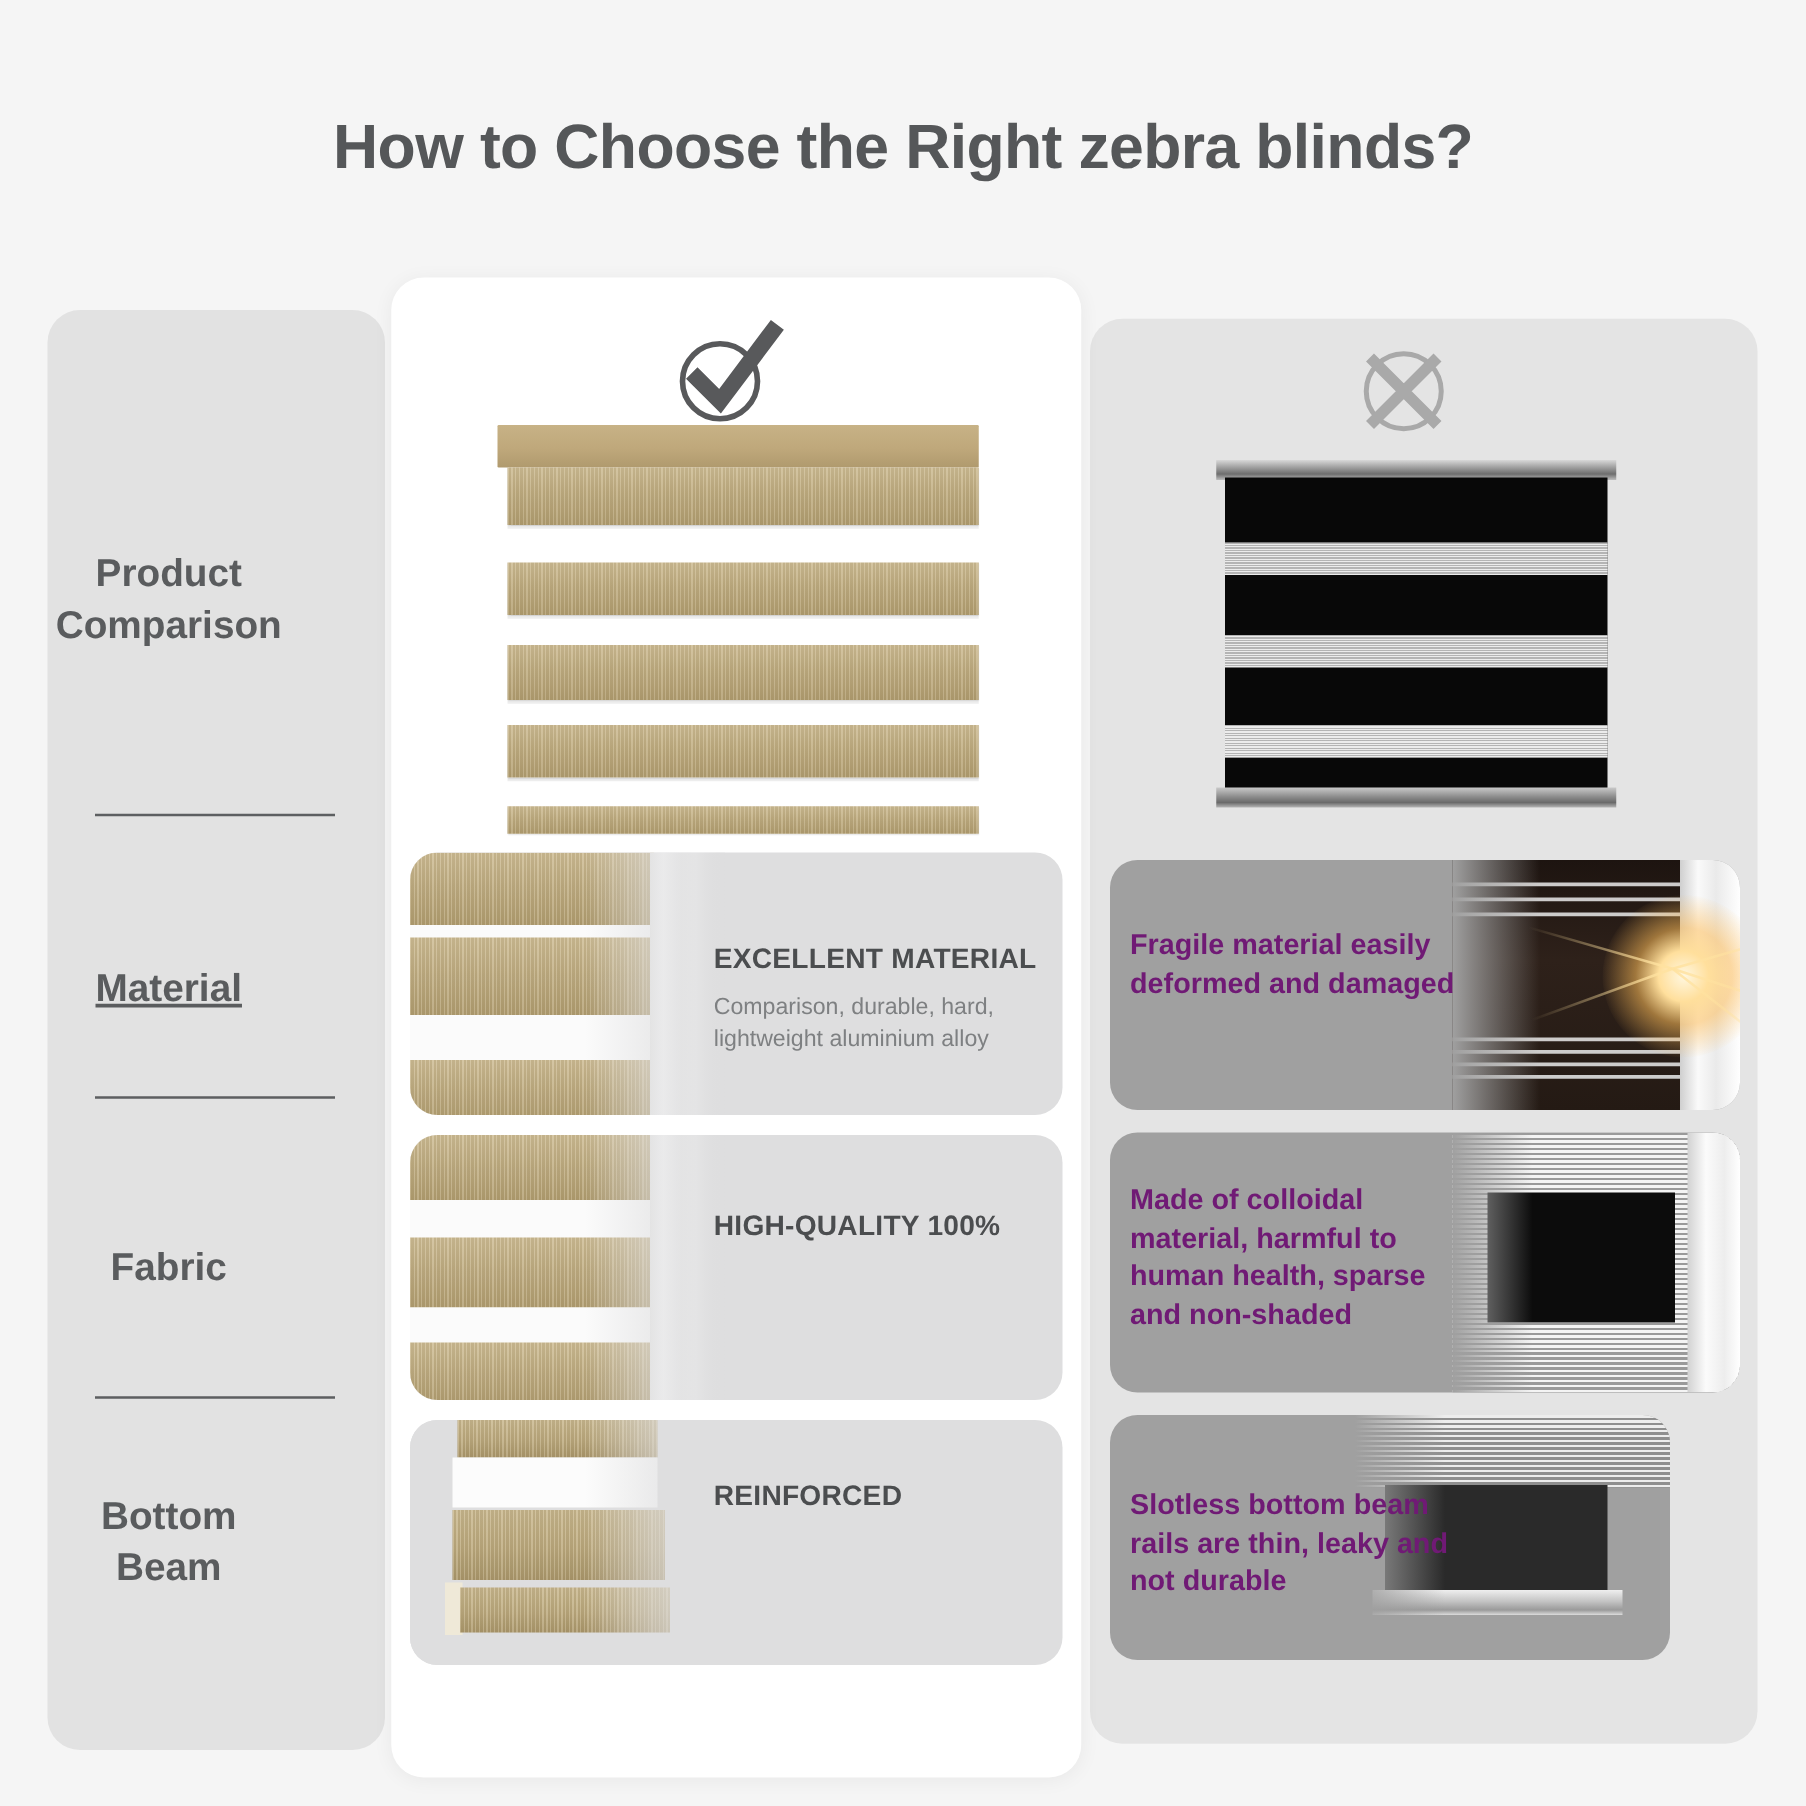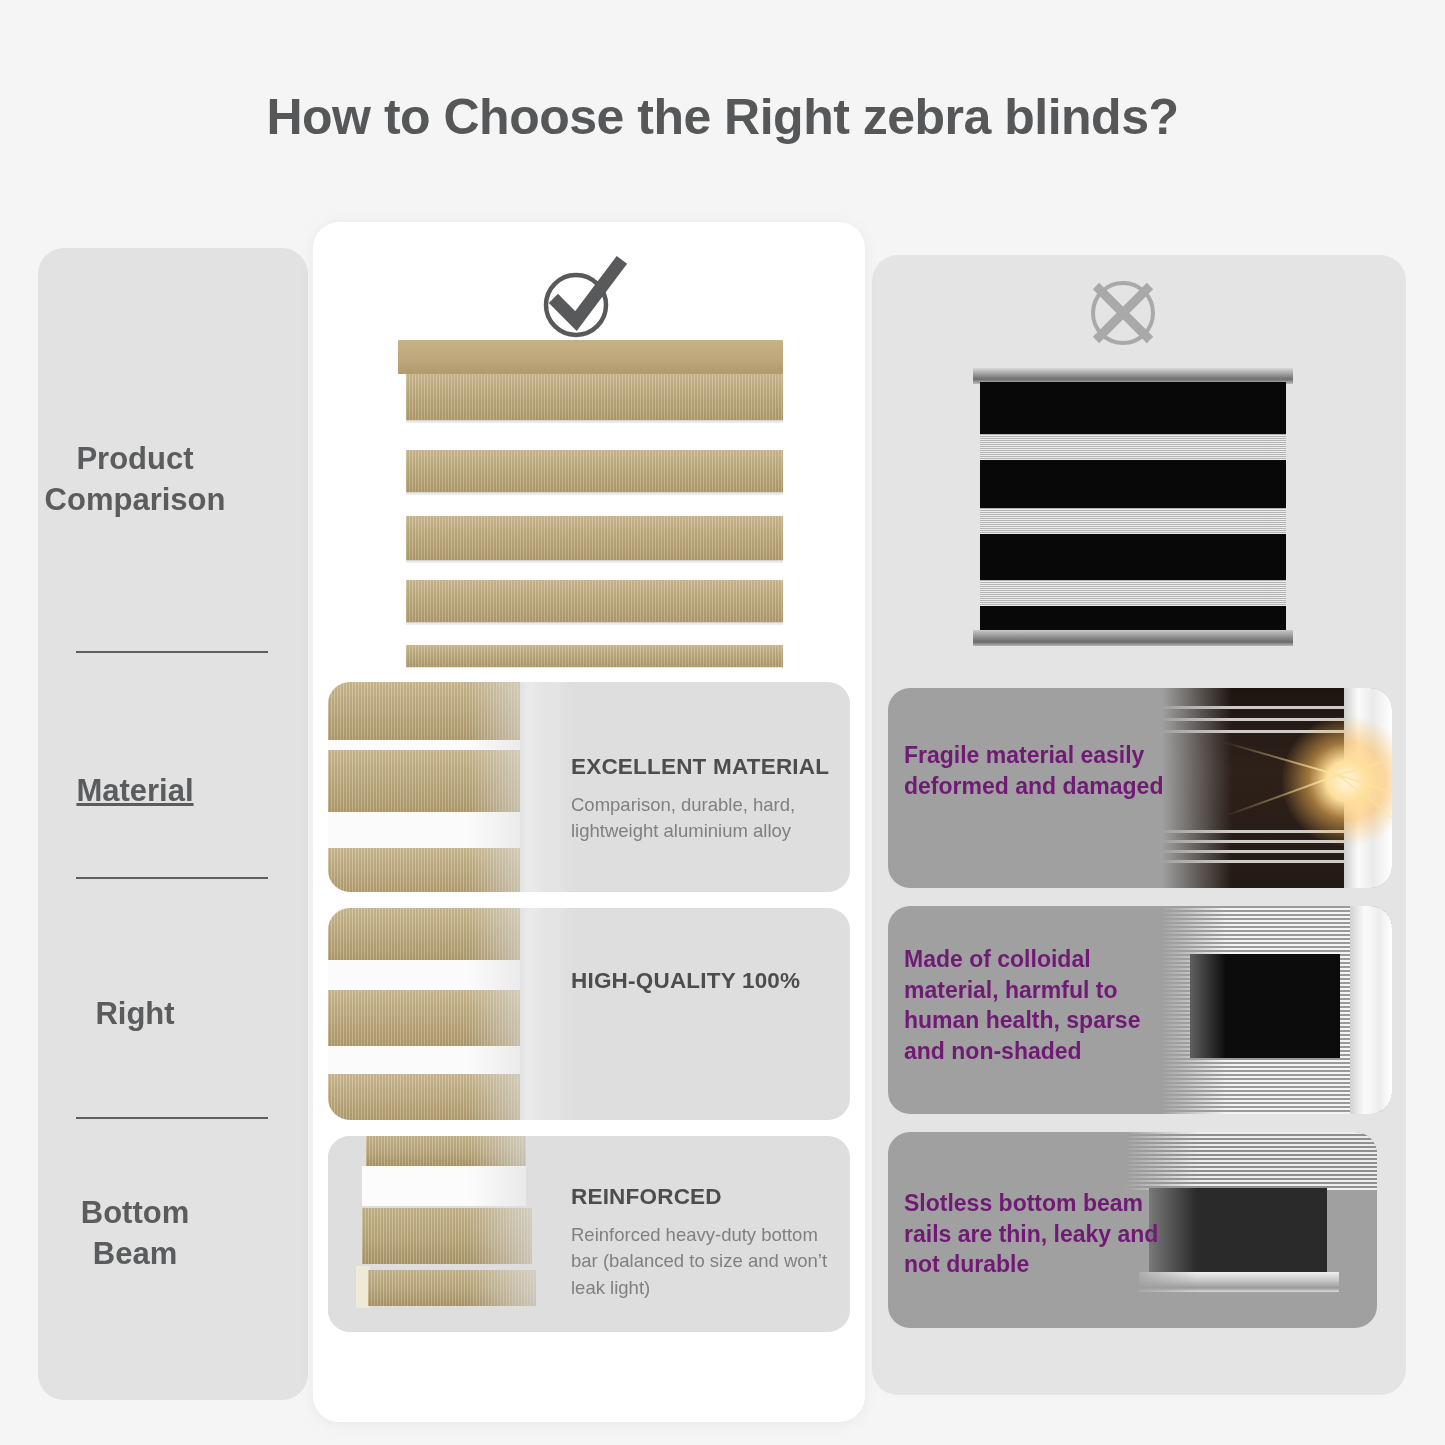--- a/index.html
+++ b/index.html
@@ -110,21 +110,21 @@
   }
   .card-good{background:#dededf;}
   .card-bad{background:#a0a0a0;}
 
   .c-good-1{left:328px;top:682px;width:522px;height:210px;}
   .c-good-2{left:328px;top:908px;width:522px;height:212px;}
   .c-good-3{left:328px;top:1136px;width:522px;height:196px;}
 
   .c-bad-1{left:888px;top:688px;width:504px;height:200px;}
   .c-bad-2{left:888px;top:906px;width:504px;height:208px;}
-  .c-bad-3{left:888px;top:1132px;width:489px;height:196px;}
+  .c-bad-3{left:888px;top:1132px;width:448px;height:196px;}
 
   
   .g-text{position:absolute;left:243px;top:0;width:270px;height:100%;}
   .g-head{
     position:absolute;left:0;width:262px;
     font-size:22.5px;font-weight:bold;color:#4b4d4f;letter-spacing:.2px;
   }
   .g-body{
     position:absolute;left:0;width:262px;
     font-size:18.5px;color:#7e8082;line-height:1.42;
@@ -211,21 +211,21 @@
 
 <div class="lbl lbl-product">
   <div style="white-space:pre-line">Product
 Comparison</div>
 </div>
 <div class="divider div-1"></div>
 
 <div class="lbl lbl-material">Material</div>
 <div class="divider div-2"></div>
 
-<div class="lbl lbl-fabric">Right</div>
+<div class="lbl lbl-fabric">Fabric</div>
 <div class="divider div-3"></div>
 
 <div class="lbl lbl-bottom">
   <div style="white-space:pre-line">Bottom
 Beam</div>
 </div>
 
 <div class="panel-right"></div>
 
 <div class="panel-center"></div>
@@ -302,21 +302,20 @@
   <div class="photo-bar">
     <div class="pb-slat" style="left:38px;top:0px;width:160px;height:30px"></div>
     <div class="pb-white" style="left:34px;top:30px;width:164px;height:40px"></div>
     <div class="pb-slat" style="left:34px;top:72px;width:170px;height:56px"></div>
     <div class="pb-cap" style="left:28px;top:130px;width:14px;height:42px"></div>
     <div class="pb-slat" style="left:40px;top:134px;width:168px;height:36px"></div>
     <div class="pg-fade" style="left:140px"></div>
   </div>
   <div class="g-text">
     <div class="g-head" style="top:48px">REINFORCED</div>
-    <div class="g-body" style="top:86px">Reinforced heavy-duty bottom bar (balanced to size and won’t leak light)</div>
   </div>
 </div>
 
 <div class="card card-bad c-bad-1">
   <div class="photo-sun">
     <div class="ps-dark"></div>
     <div class="ps-line" style="top:18px"></div>
     <div class="ps-line" style="top:30px"></div>
     <div class="ps-line" style="top:42px"></div>
     <div class="ps-line" style="top:142px"></div>

